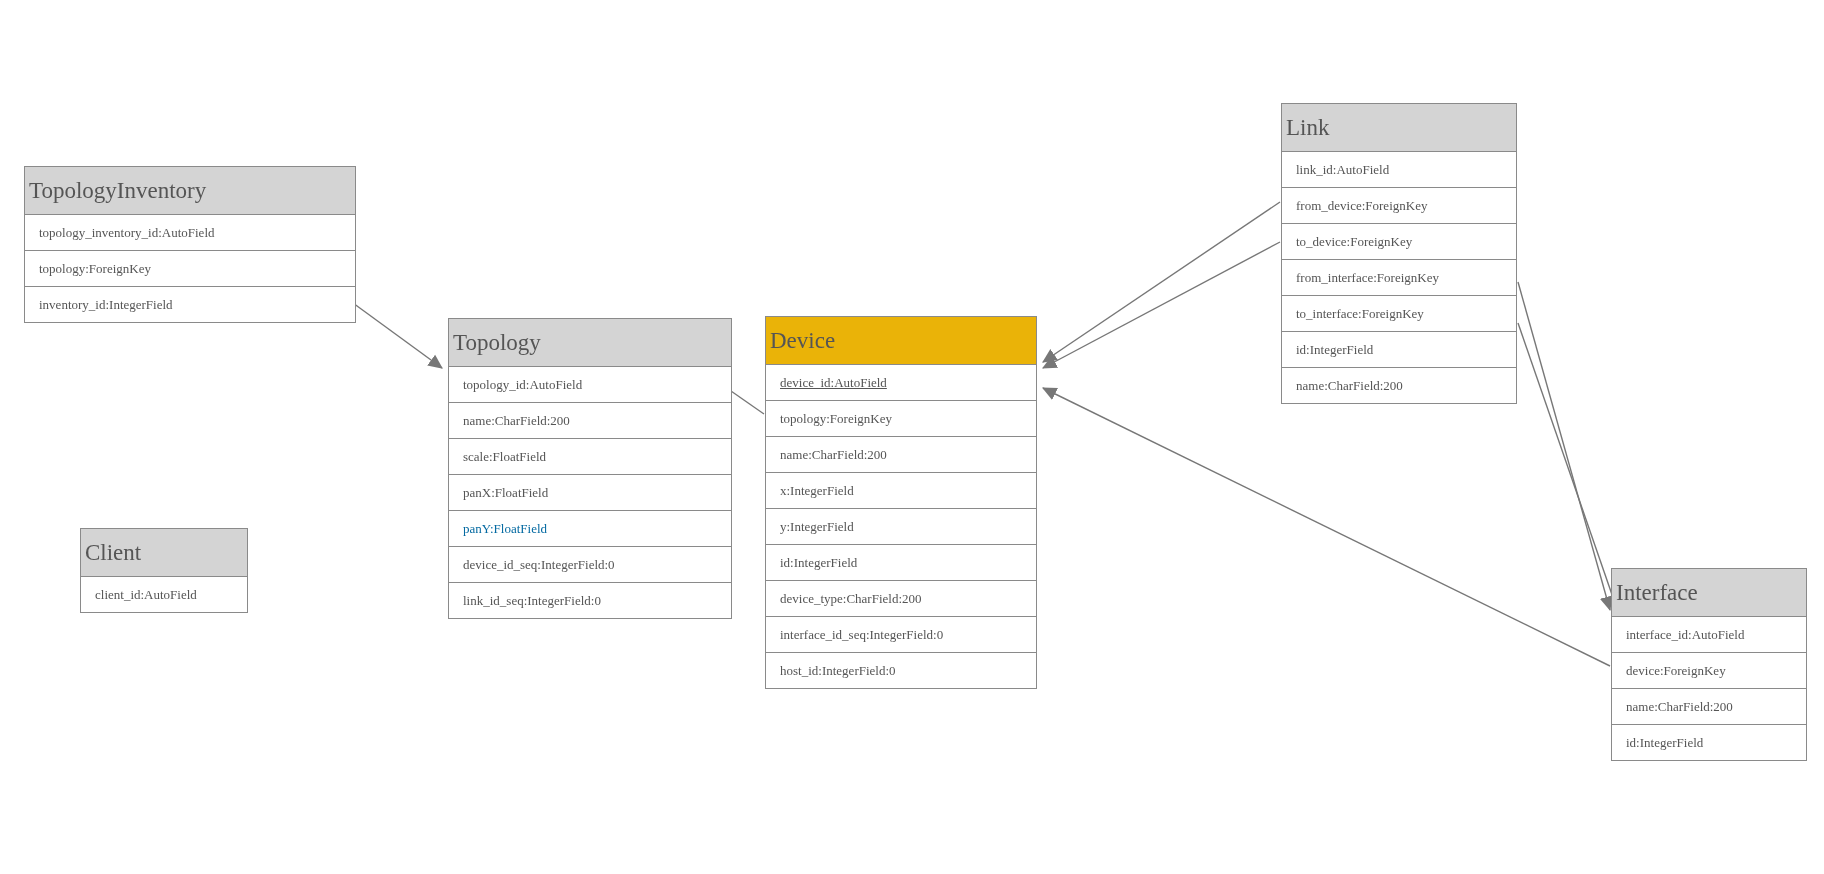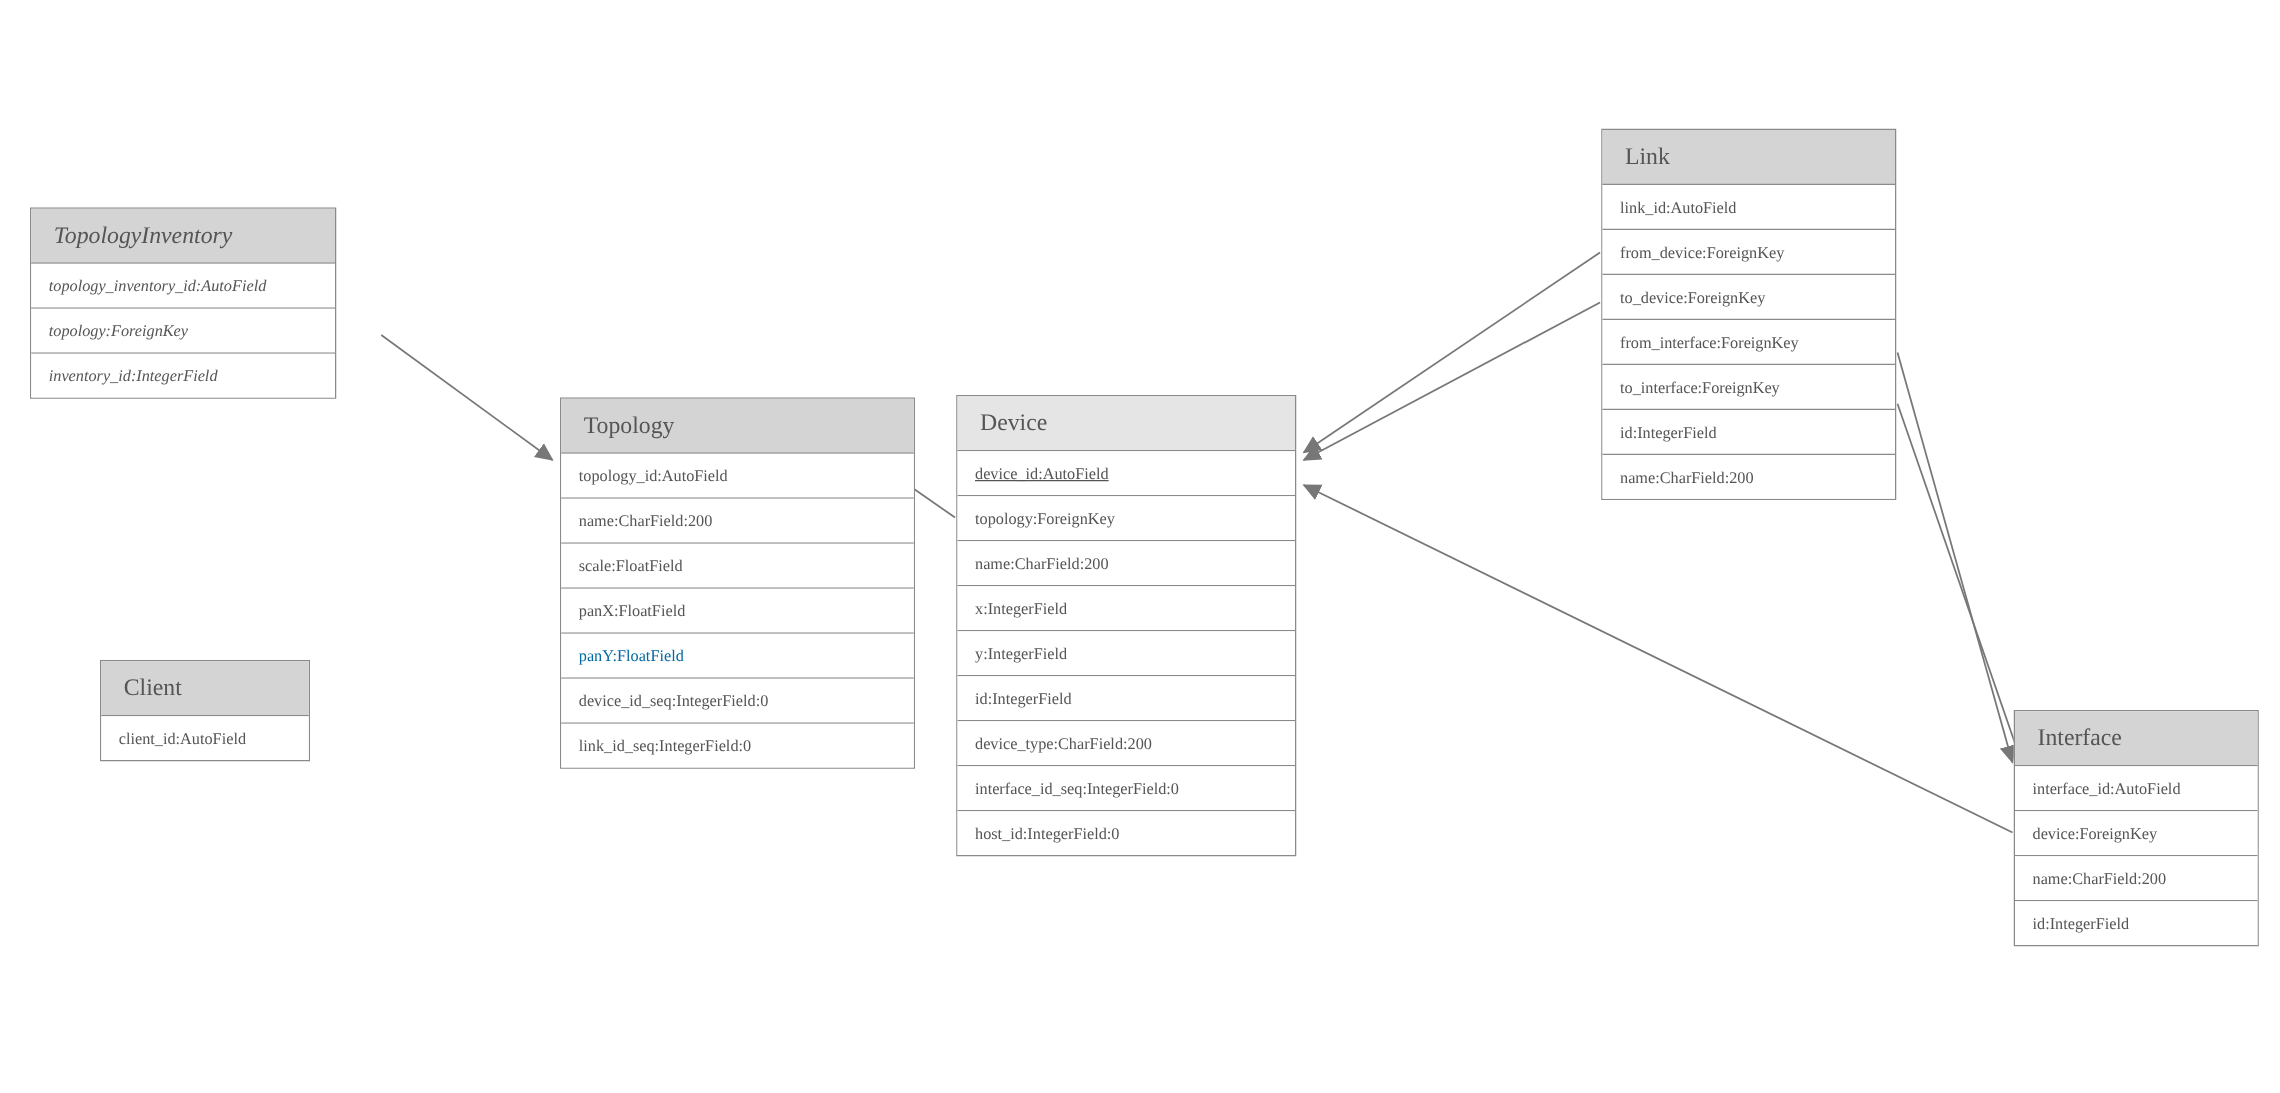--- a/index.html
+++ b/index.html
@@ -29,23 +29,23 @@
     box-sizing: border-box;
     border: 1px solid #8a8a8a;
     background: #ffffff;
     z-index: 5;
   }
   .entity-title {
     box-sizing: border-box;
     background: #d4d4d4;
     border-bottom: 1px solid #8a8a8a;
     color: #555555;
-    font-size: 19px;
+    font-size: 23px;
     line-height: 1;
-    padding: 12px 0 12px 18px;
+    padding: 12px 0 12px 4px;
     white-space: nowrap;
   }
   .entity-field {
     box-sizing: border-box;
     border-bottom: 1px solid #8a8a8a;
     color: #555555;
     font-size: 13px;
     line-height: 1;
     padding: 11px 0 11px 14px;
     white-space: nowrap;
@@ -71,38 +71,38 @@
         <line x1="764" y1="414" x2="708" y2="375" stroke="#777777" stroke-width="1.4" marker-end="url(#arrowhead)"></line>
         <line x1="1280" y1="202" x2="1043" y2="362" stroke="#777777" stroke-width="1.4" marker-end="url(#arrowhead)"></line>
         <line x1="1280" y1="242" x2="1043" y2="368" stroke="#777777" stroke-width="1.4" marker-end="url(#arrowhead)"></line>
         <line x1="1610" y1="666" x2="1043" y2="388" stroke="#777777" stroke-width="1.4" marker-end="url(#arrowhead)"></line>
         <line x1="1518" y1="282" x2="1610" y2="610" stroke="#777777" stroke-width="1.4" marker-end="url(#arrowhead)"></line>
         <line x1="1518" y1="323" x2="1618" y2="612" stroke="#777777" stroke-width="1.4" marker-end="url(#arrowhead)"></line>
       </g>
   </svg>
 
   <div id="entities">
-      <div class="entity" style="left: 24px; top: 166px; width: 245px; border-color: rgb(138, 138, 138); font-style: italic;">
+      <div class="entity" style="left: 24px; top: 166px; width: 332px; border-color: rgb(138, 138, 138);">
         <div class="entity-title" style="background: rgb(212, 212, 212); color: rgb(85, 85, 85); border-bottom-color: rgb(138, 138, 138);">TopologyInventory</div>
         <div class="entity-field" style="color: rgb(85, 85, 85); border-bottom-color: rgb(138, 138, 138);">topology_inventory_id:AutoField</div>
         <div class="entity-field" style="color: rgb(85, 85, 85); border-bottom-color: rgb(138, 138, 138);">topology:ForeignKey</div>
         <div class="entity-field" style="color: rgb(85, 85, 85); border-bottom-color: rgb(138, 138, 138);">inventory_id:IntegerField</div>
       </div>
       <div class="entity" style="left: 448px; top: 318px; width: 284px; border-color: rgb(138, 138, 138);">
         <div class="entity-title" style="background: rgb(212, 212, 212); color: rgb(85, 85, 85); border-bottom-color: rgb(138, 138, 138);">Topology</div>
         <div class="entity-field" style="color: rgb(85, 85, 85); border-bottom-color: rgb(138, 138, 138);">topology_id:AutoField</div>
         <div class="entity-field" style="color: rgb(85, 85, 85); border-bottom-color: rgb(138, 138, 138);">name:CharField:200</div>
         <div class="entity-field" style="color: rgb(85, 85, 85); border-bottom-color: rgb(138, 138, 138);">scale:FloatField</div>
         <div class="entity-field" style="color: rgb(85, 85, 85); border-bottom-color: rgb(138, 138, 138);">panX:FloatField</div>
         <div class="entity-field" style="color: #0369a1; border-bottom-color: rgb(138, 138, 138);">panY:FloatField</div>
         <div class="entity-field" style="color: rgb(85, 85, 85); border-bottom-color: rgb(138, 138, 138);">device_id_seq:IntegerField:0</div>
         <div class="entity-field" style="color: rgb(85, 85, 85); border-bottom-color: rgb(138, 138, 138);">link_id_seq:IntegerField:0</div>
       </div>
       <div class="entity" style="left: 765px; top: 316px; width: 272px; border-color: rgb(138, 138, 138);">
-        <div class="entity-title" style="background: #e5e5e5; color: rgb(85, 85, 85); border-bottom-color: rgb(138, 138, 138);">Device</div>
+        <div class="entity-title" style="background: #eab308; color: rgb(85, 85, 85); border-bottom-color: rgb(138, 138, 138);">Device</div>
         <div class="entity-field" style="color: rgb(85, 85, 85); border-bottom-color: rgb(138, 138, 138); text-decoration: underline;">device_id:AutoField</div>
         <div class="entity-field" style="color: rgb(85, 85, 85); border-bottom-color: rgb(138, 138, 138);">topology:ForeignKey</div>
         <div class="entity-field" style="color: rgb(85, 85, 85); border-bottom-color: rgb(138, 138, 138);">name:CharField:200</div>
         <div class="entity-field" style="color: rgb(85, 85, 85); border-bottom-color: rgb(138, 138, 138);">x:IntegerField</div>
         <div class="entity-field" style="color: rgb(85, 85, 85); border-bottom-color: rgb(138, 138, 138);">y:IntegerField</div>
         <div class="entity-field" style="color: rgb(85, 85, 85); border-bottom-color: rgb(138, 138, 138);">id:IntegerField</div>
         <div class="entity-field" style="color: rgb(85, 85, 85); border-bottom-color: rgb(138, 138, 138);">device_type:CharField:200</div>
         <div class="entity-field" style="color: rgb(85, 85, 85); border-bottom-color: rgb(138, 138, 138);">interface_id_seq:IntegerField:0</div>
         <div class="entity-field" style="color: rgb(85, 85, 85); border-bottom-color: rgb(138, 138, 138);">host_id:IntegerField:0</div>
       </div>

